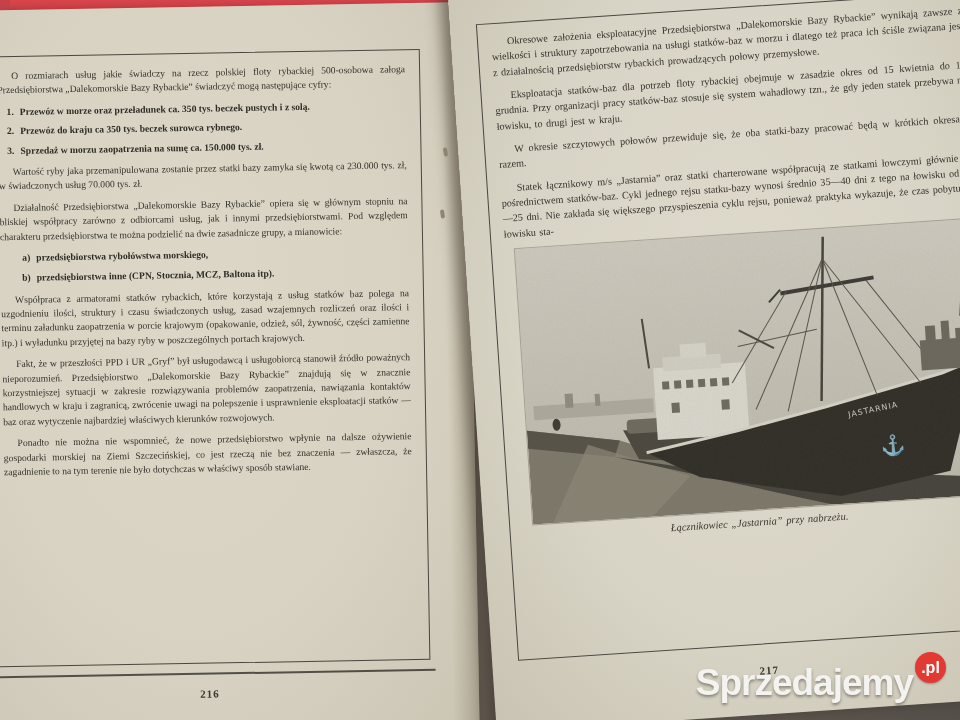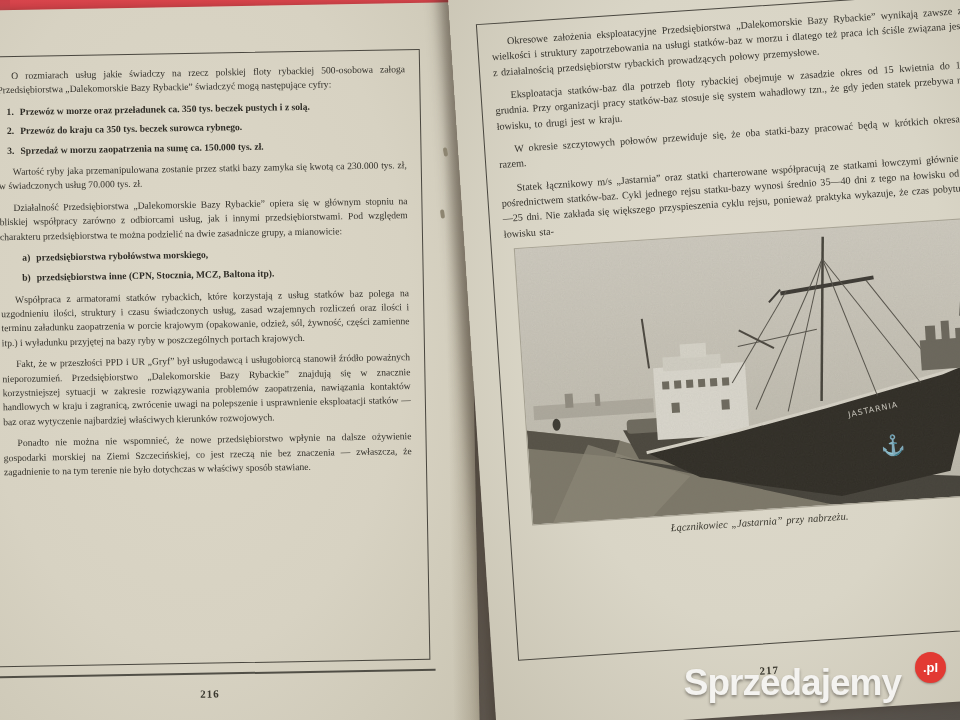--- a/index.html
+++ b/index.html
@@ -58,21 +58,21 @@
     box-shadow:0 0 0 1px rgba(90,85,70,.4);overflow:hidden;}
   .caption{margin-top:5px;text-align:center;font-style:italic;font-size:10.5px;color:#3a382f;}
 
   
   .watermark{position:absolute;right:14px;bottom:16px;z-index:50;
     font-family:"Liberation Sans","DejaVu Sans",sans-serif;font-weight:bold;
     font-size:37px;color:#f4f3f0;letter-spacing:-1px;
     text-shadow:0 2px 3px rgba(40,35,30,.45);}
   .watermark .pl-dot{display:inline-flex;align-items:center;justify-content:center;
     width:31px;height:31px;border-radius:50%;background:#e23a33;color:#fff;
-    font-size:13px;letter-spacing:0;vertical-align:top;margin-left:14px;
+    font-size:16px;letter-spacing:0;vertical-align:top;margin-left:2px;
     transform:translateY(-10px);text-shadow:none;box-shadow:0 1px 2px rgba(0,0,0,.3);}
 </style>
 </head>
 <body>
 
 <div class="scene">
   <div class="cover-band"></div>
   <div class="cover-left-sliver"></div>
 
   <div class="page-left">

